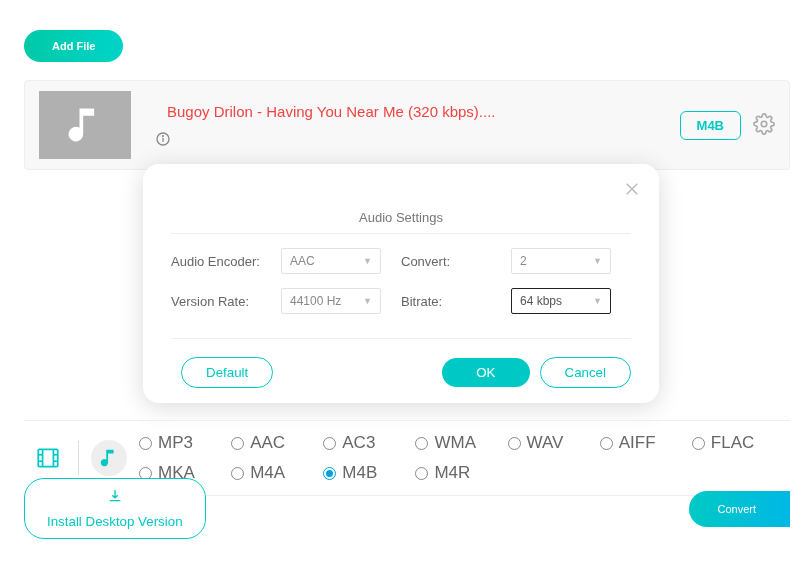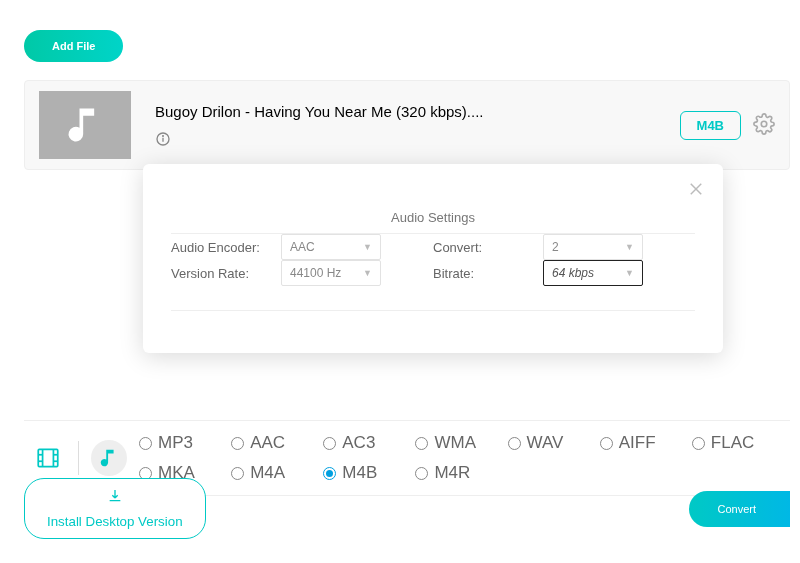--- a/index.html
+++ b/index.html
@@ -44,23 +44,24 @@
   background: #b0b0b0;
   display: flex;
   align-items: center;
   justify-content: center;
 }
 .file-info {
   flex: 1;
   padding-left: 24px;
 }
 .file-title {
-  color: #000000;
+  color: #ef4444;
   font-size: 15px;
   margin-bottom: 10px;
+  margin-left: 12px;
 }
 .file-sub {
   color: #888;
 }
 .file-sub svg { vertical-align: middle; }
 .format-badge {
   border: 1.5px solid #00c9c5;
   color: #00c9c5;
   border-radius: 6px;
   padding: 6px 16px;
@@ -71,45 +72,45 @@
 }
 .gear {
   cursor: pointer;
   color: #999;
 }
 
 .modal {
   position: absolute;
   top: 164px;
   left: 143px;
-  width: 580px;
+  width: 516px;
   background: #fff;
-  border-radius: 6px;
+  border-radius: 16px;
   box-shadow: 0 4px 24px rgba(0,0,0,0.15);
-  padding: 18px 28px 24px;
+  padding: 18px 28px 15px;
 }
 .close-icon {
   position: absolute;
   top: 16px;
   right: 18px;
   cursor: pointer;
   color: #bbb;
 }
 .modal hr { border: none; border-top: 1px solid #eee; }
 .modal-title {
   text-align: center;
   color: #777;
   font-size: 13px;
   margin-bottom: 8px;
   margin-top: 28px;
 }
 .settings-row {
   display: flex;
   justify-content: space-between;
-  margin-top: 0;
+  margin-top: 14px;
 }
 .setting {
   display: flex;
   align-items: center;
   width: 50%;
 }
 .setting-label {
   width: 110px;
   color: #666;
 }
@@ -118,21 +119,21 @@
   align-items: center;
   justify-content: space-between;
   border: 1px solid #e2e2e2;
   border-radius: 2px;
   padding: 5px 8px;
   width: 100px;
   color: #888;
   font-size: 12px;
   cursor: pointer;
 }
-.select.focused { border: 1.5px solid #222; color: #555; font-style: italic; }
+.select.focused { border: 1.5px solid #222; color: #555; }
 .caret { font-size: 9px; color: #bbb; }
 .modal-sep { margin: 24px 0 18px; }
 .modal-buttons { display: flex; align-items: center; }
 .btn-outline {
   border: 1.5px solid #00c9c5;
   color: #00c9c5;
   background: #fff;
   border-radius: 18px;
   padding: 7px 24px;
   cursor: pointer;
@@ -298,20 +299,26 @@
     </div>
     <div class="setting">
       <span class="setting-label">Bitrate:</span>
       <div class="select focused">
         <span>64 kbps</span>
         <span class="caret">▼</span>
       </div>
     </div>
   </div>
   <hr class="modal-sep">
+  <div class="modal-buttons">
+    <button class="btn-outline">Default</button>
+    <div class="spacer"></div>
+    <button class="btn-solid">OK</button>
+    <button class="btn-outline">Cancel</button>
+  </div>
 </div>
 
 <div class="format-bar">
   <div class="mode-icon">
     <svg width="26" height="26" viewBox="0 0 24 24" fill="none" stroke="#00c9c5" stroke-width="1.6">
       <rect x="3" y="4" width="18" height="16" rx="1"></rect>
       <line x1="7" y1="4" x2="7" y2="20"></line>
         <line x1="17" y1="4" x2="17" y2="20"></line>
       <line x1="3" y1="9" x2="7" y2="9"></line>
         <line x1="3" y1="15" x2="7" y2="15"></line>

